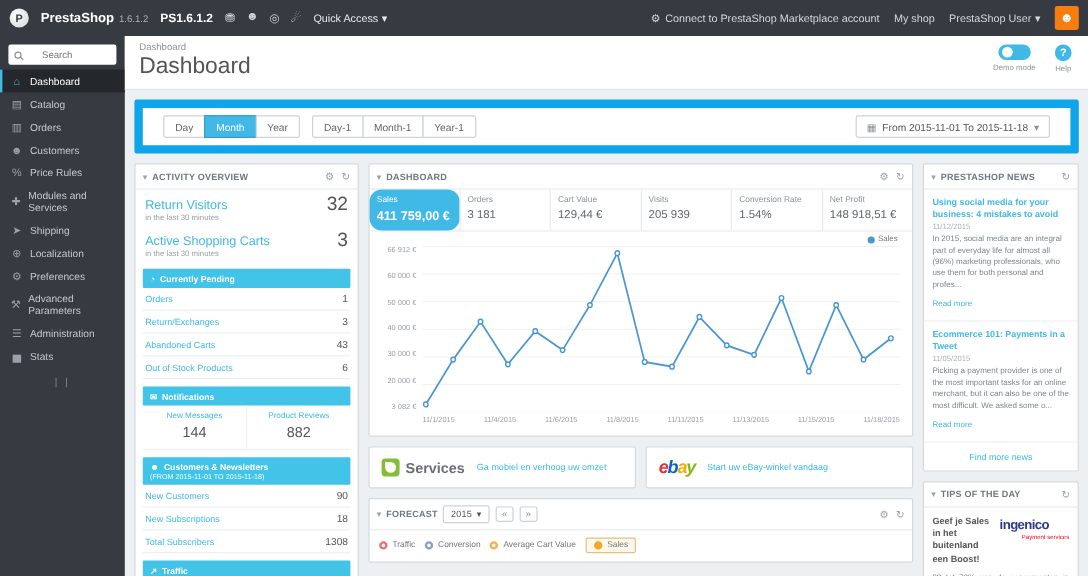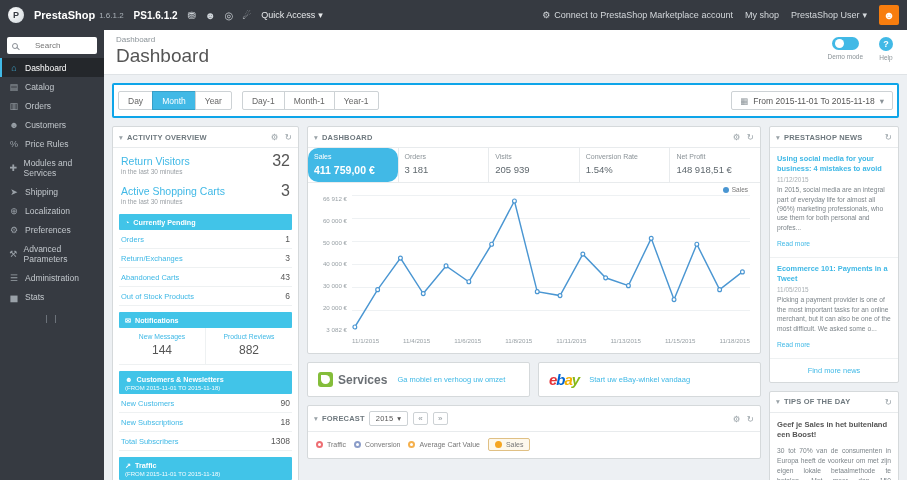--- a/index.html
+++ b/index.html
@@ -36,21 +36,21 @@
   .page-head { background: #fff; padding: 5px 12px 7px; border-bottom: 1px solid #dfe3e6; position: relative; }
   .crumb { font-size: 8px; color: #8b9398; }
   .ptitle { font-size: 19px; color: #555; font-weight: normal; margin-top: 1px; }
   .head-right { position: absolute; right: 14px; top: 7px; display: flex; gap: 16px; }
   .hr-item { text-align: center; }
   .toggle { width: 27px; height: 13px; background: #41b9e6; border-radius: 7px; position: relative; margin: 0 auto; cursor: pointer; }
   .toggle::after { content:""; position:absolute; width: 9px; height: 9px; background:#fff; border-radius:50%; top:2px; left:3px; }
   .hr-label { font-size: 6.5px; color: #8b9398; margin-top: 3px; }
   .helpc { width: 14px; height: 14px; border-radius: 50%; background: #41b9e6; color:#fff; font-size: 9px; font-weight: bold; display:flex; align-items:center; justify-content:center; margin: 0 auto; cursor:pointer; }
 
-  .filter-panel { margin: 8px; background: #fff; border: 2px solid #0ea5e9; border-radius: 2px; padding: 6px 4px; display: flex; }
+  .filter-panel { margin: 8px; background: #fff; border: 7px solid #0ea5e9; border-radius: 2px; padding: 6px 17px; display: flex; }
   .btn { font-size: 8.5px; padding: 3.5px 9px; border: 1px solid #cdd2d5; background: #fff; color: #666; margin-left: -1px; cursor: pointer; font-family:"Liberation Sans",sans-serif; }
   .bgrp { display: flex; }
   .bgrp .btn:first-child { border-radius: 2px 0 0 2px; margin-left: 0; }
   .bgrp .btn:last-child { border-radius: 0 2px 2px 0; }
   .btn.active { background: #41b9e6; border-color: #379fc7; color: #fff; }
   .bgrp + .bgrp { margin-left: 10px; }
   .date-btn { margin-left: auto; display: flex; align-items: center; gap: 5px; border: 1px solid #cdd2d5; border-radius: 2px; background: #fff; padding: 3.5px 8px; font-size: 8.5px; color: #555; cursor: pointer; }
   .date-btn .ic { color: #8b9398; }
 
   .cols { display: flex; gap: 8px; padding: 0 8px 8px; align-items: flex-start; }
@@ -369,20 +369,24 @@
           <div class="kpis">
             <div class="kpi active">
                 <div class="kl">Sales</div>
                 <div class="kv">411 759,00 €</div>
               </div>
             <div class="kpi">
                 <div class="kl">Orders</div>
                 <div class="kv">3 181</div>
               </div>
             <div class="kpi">
+                <div class="kl">Cart Value</div>
+                <div class="kv">129,44 €</div>
+              </div>
+            <div class="kpi">
                 <div class="kl">Visits</div>
                 <div class="kv">205 939</div>
               </div>
             <div class="kpi">
                 <div class="kl">Conversion Rate</div>
                 <div class="kv">1.54%</div>
               </div>
             <div class="kpi">
                 <div class="kl">Net Profit</div>
                 <div class="kv">148 918,51 €</div>
@@ -520,20 +524,24 @@
         <div class="panel">
           <div class="phead">
             <span class="hic">▾</span>
             <span>TIPS OF THE DAY</span>
             <span class="sp">
                 <span>↻</span>
               </span>
           </div>
           <div class="tiphead">
             <div class="tiptitle">Geef je Sales in het buitenland een Boost!</div>
+            <div class="ing">
+              <div class="ingname">ingenico</div>
+              <div class="ingsub">Payment services</div>
+            </div>
           </div>
           <div class="tipbody">30 tot 70% van de consumenten in Europa heeft de voorkeur om met zijn eigen lokale betaalmethode te betalen. Met meer dan 150 betaalmethoden, ondersteunen wij uw groei in uw eigen land en daar buiten. En zelfs beter: u kun de belangrijke betaalmethoden activeren met een...</div>
         </div>
 
       </section>
     </div>
   </main>
 </div>
 
 </body></html>

